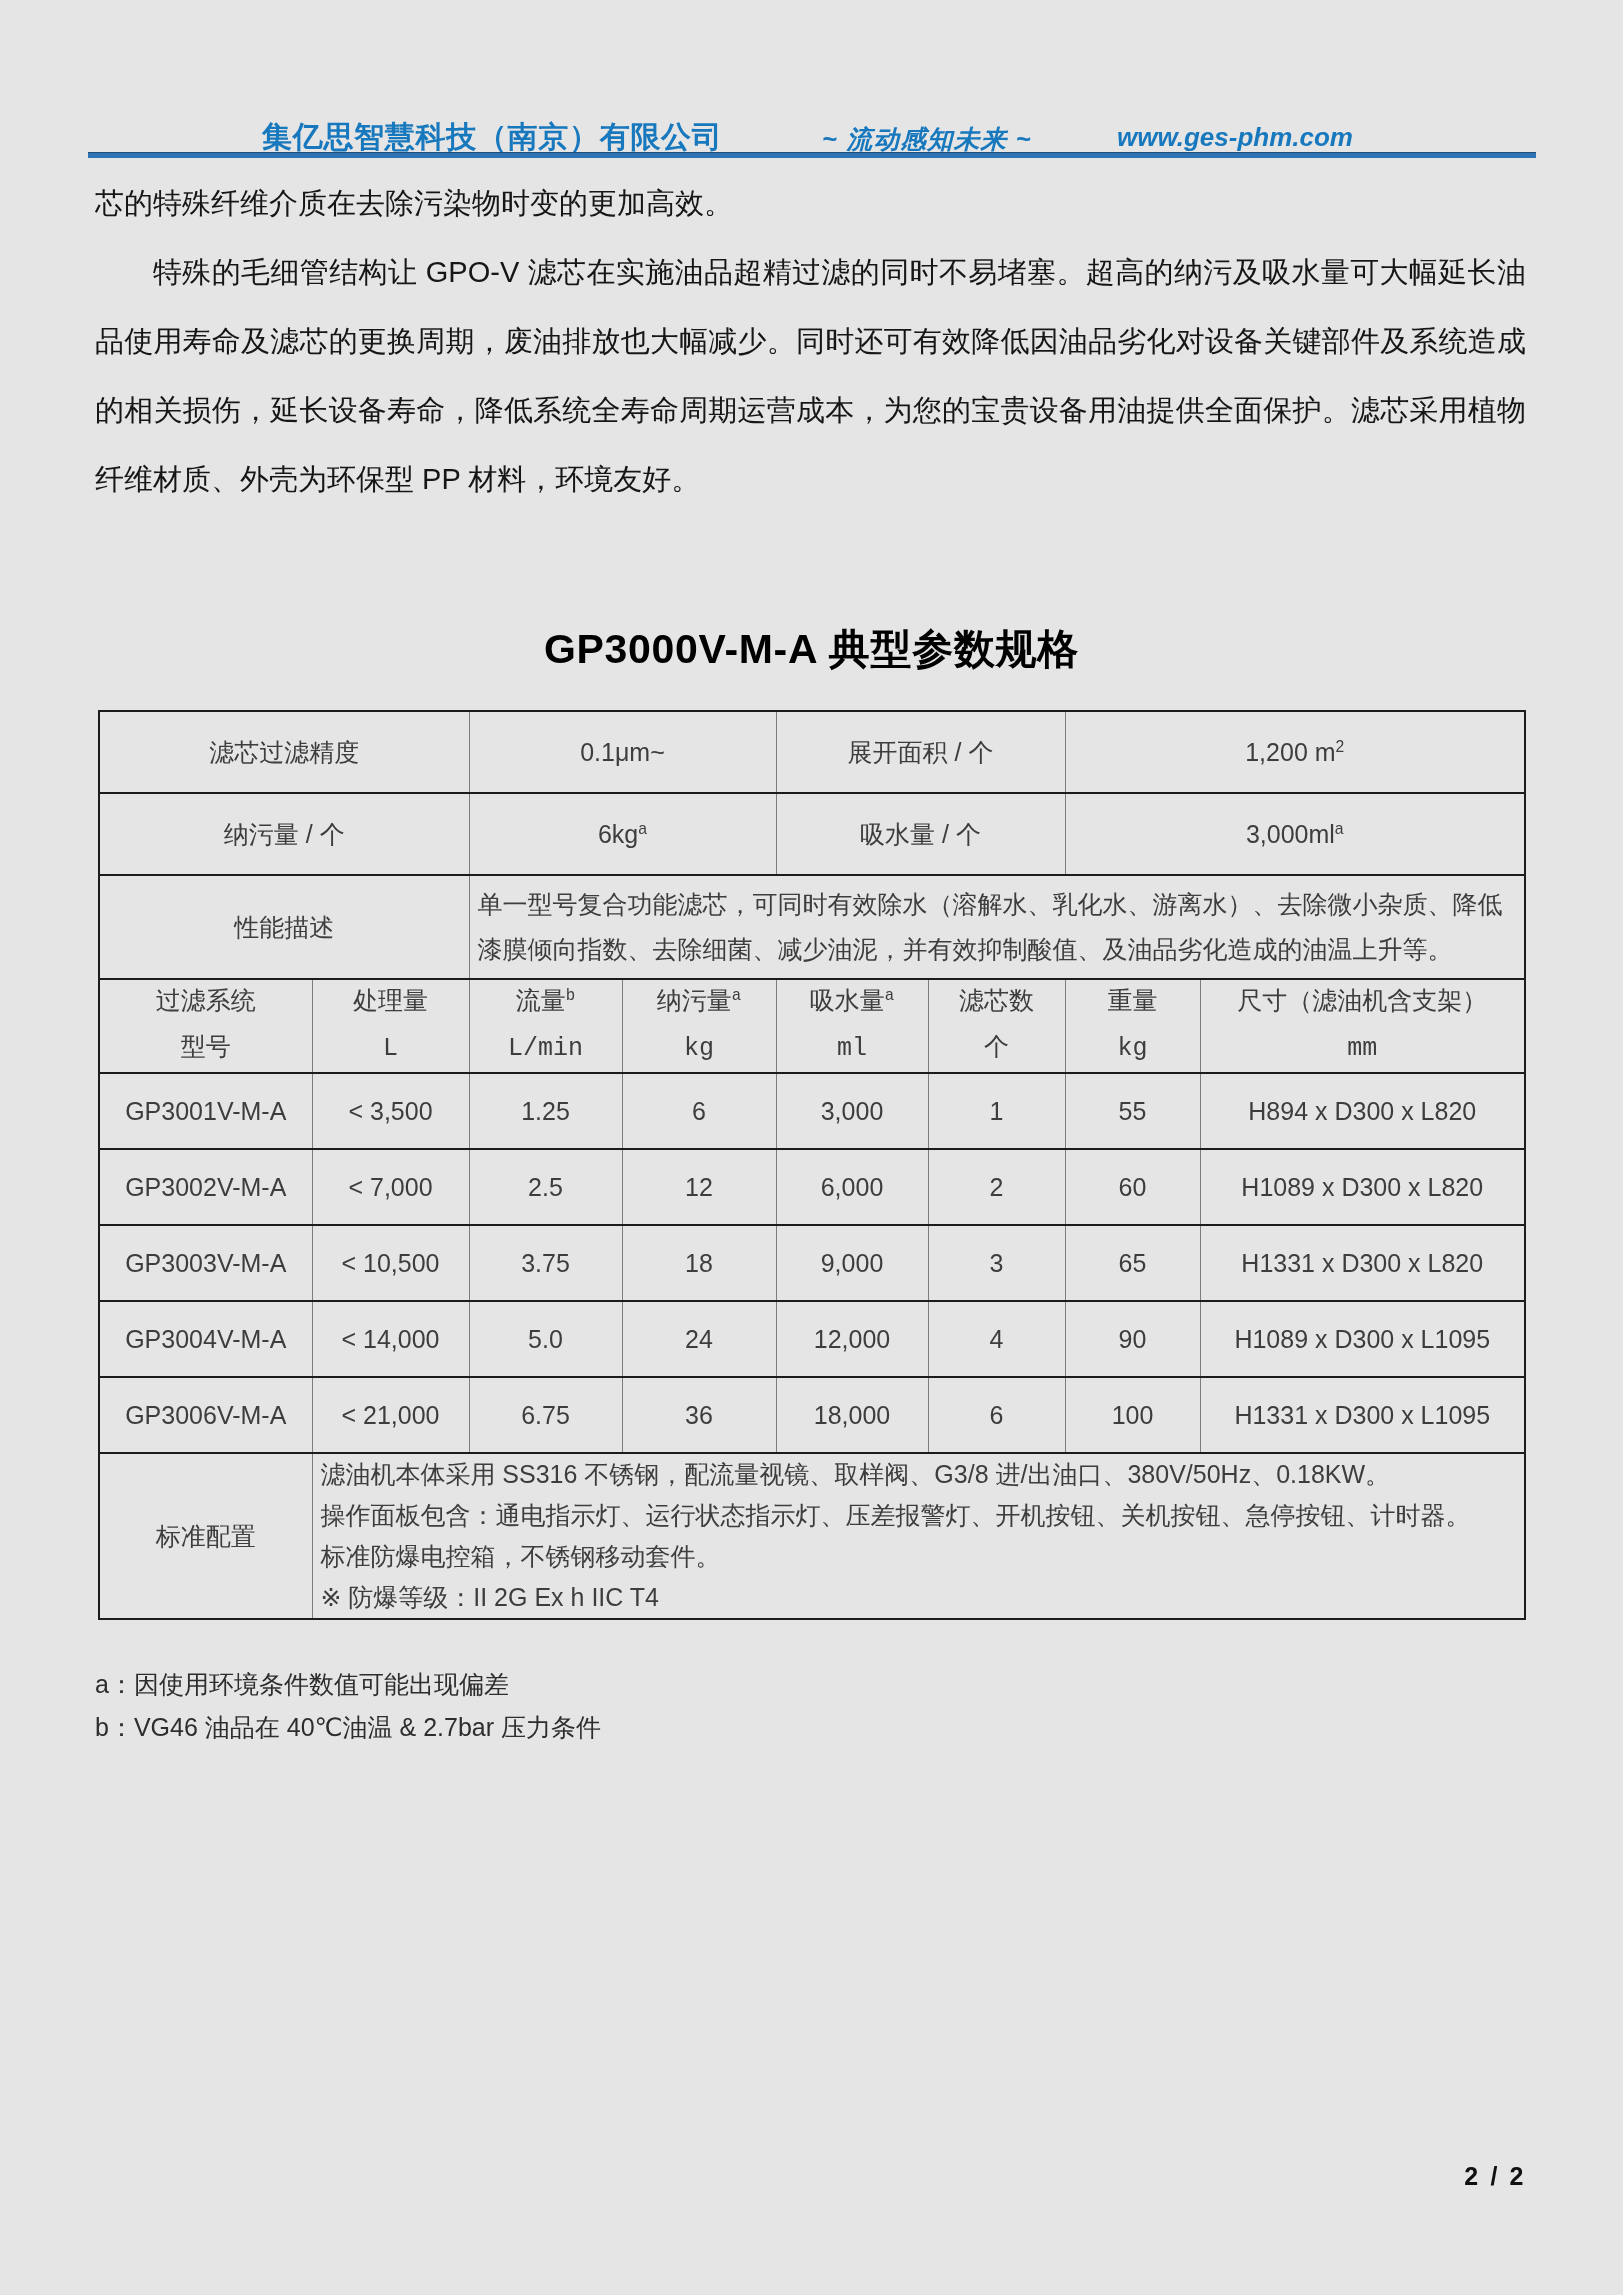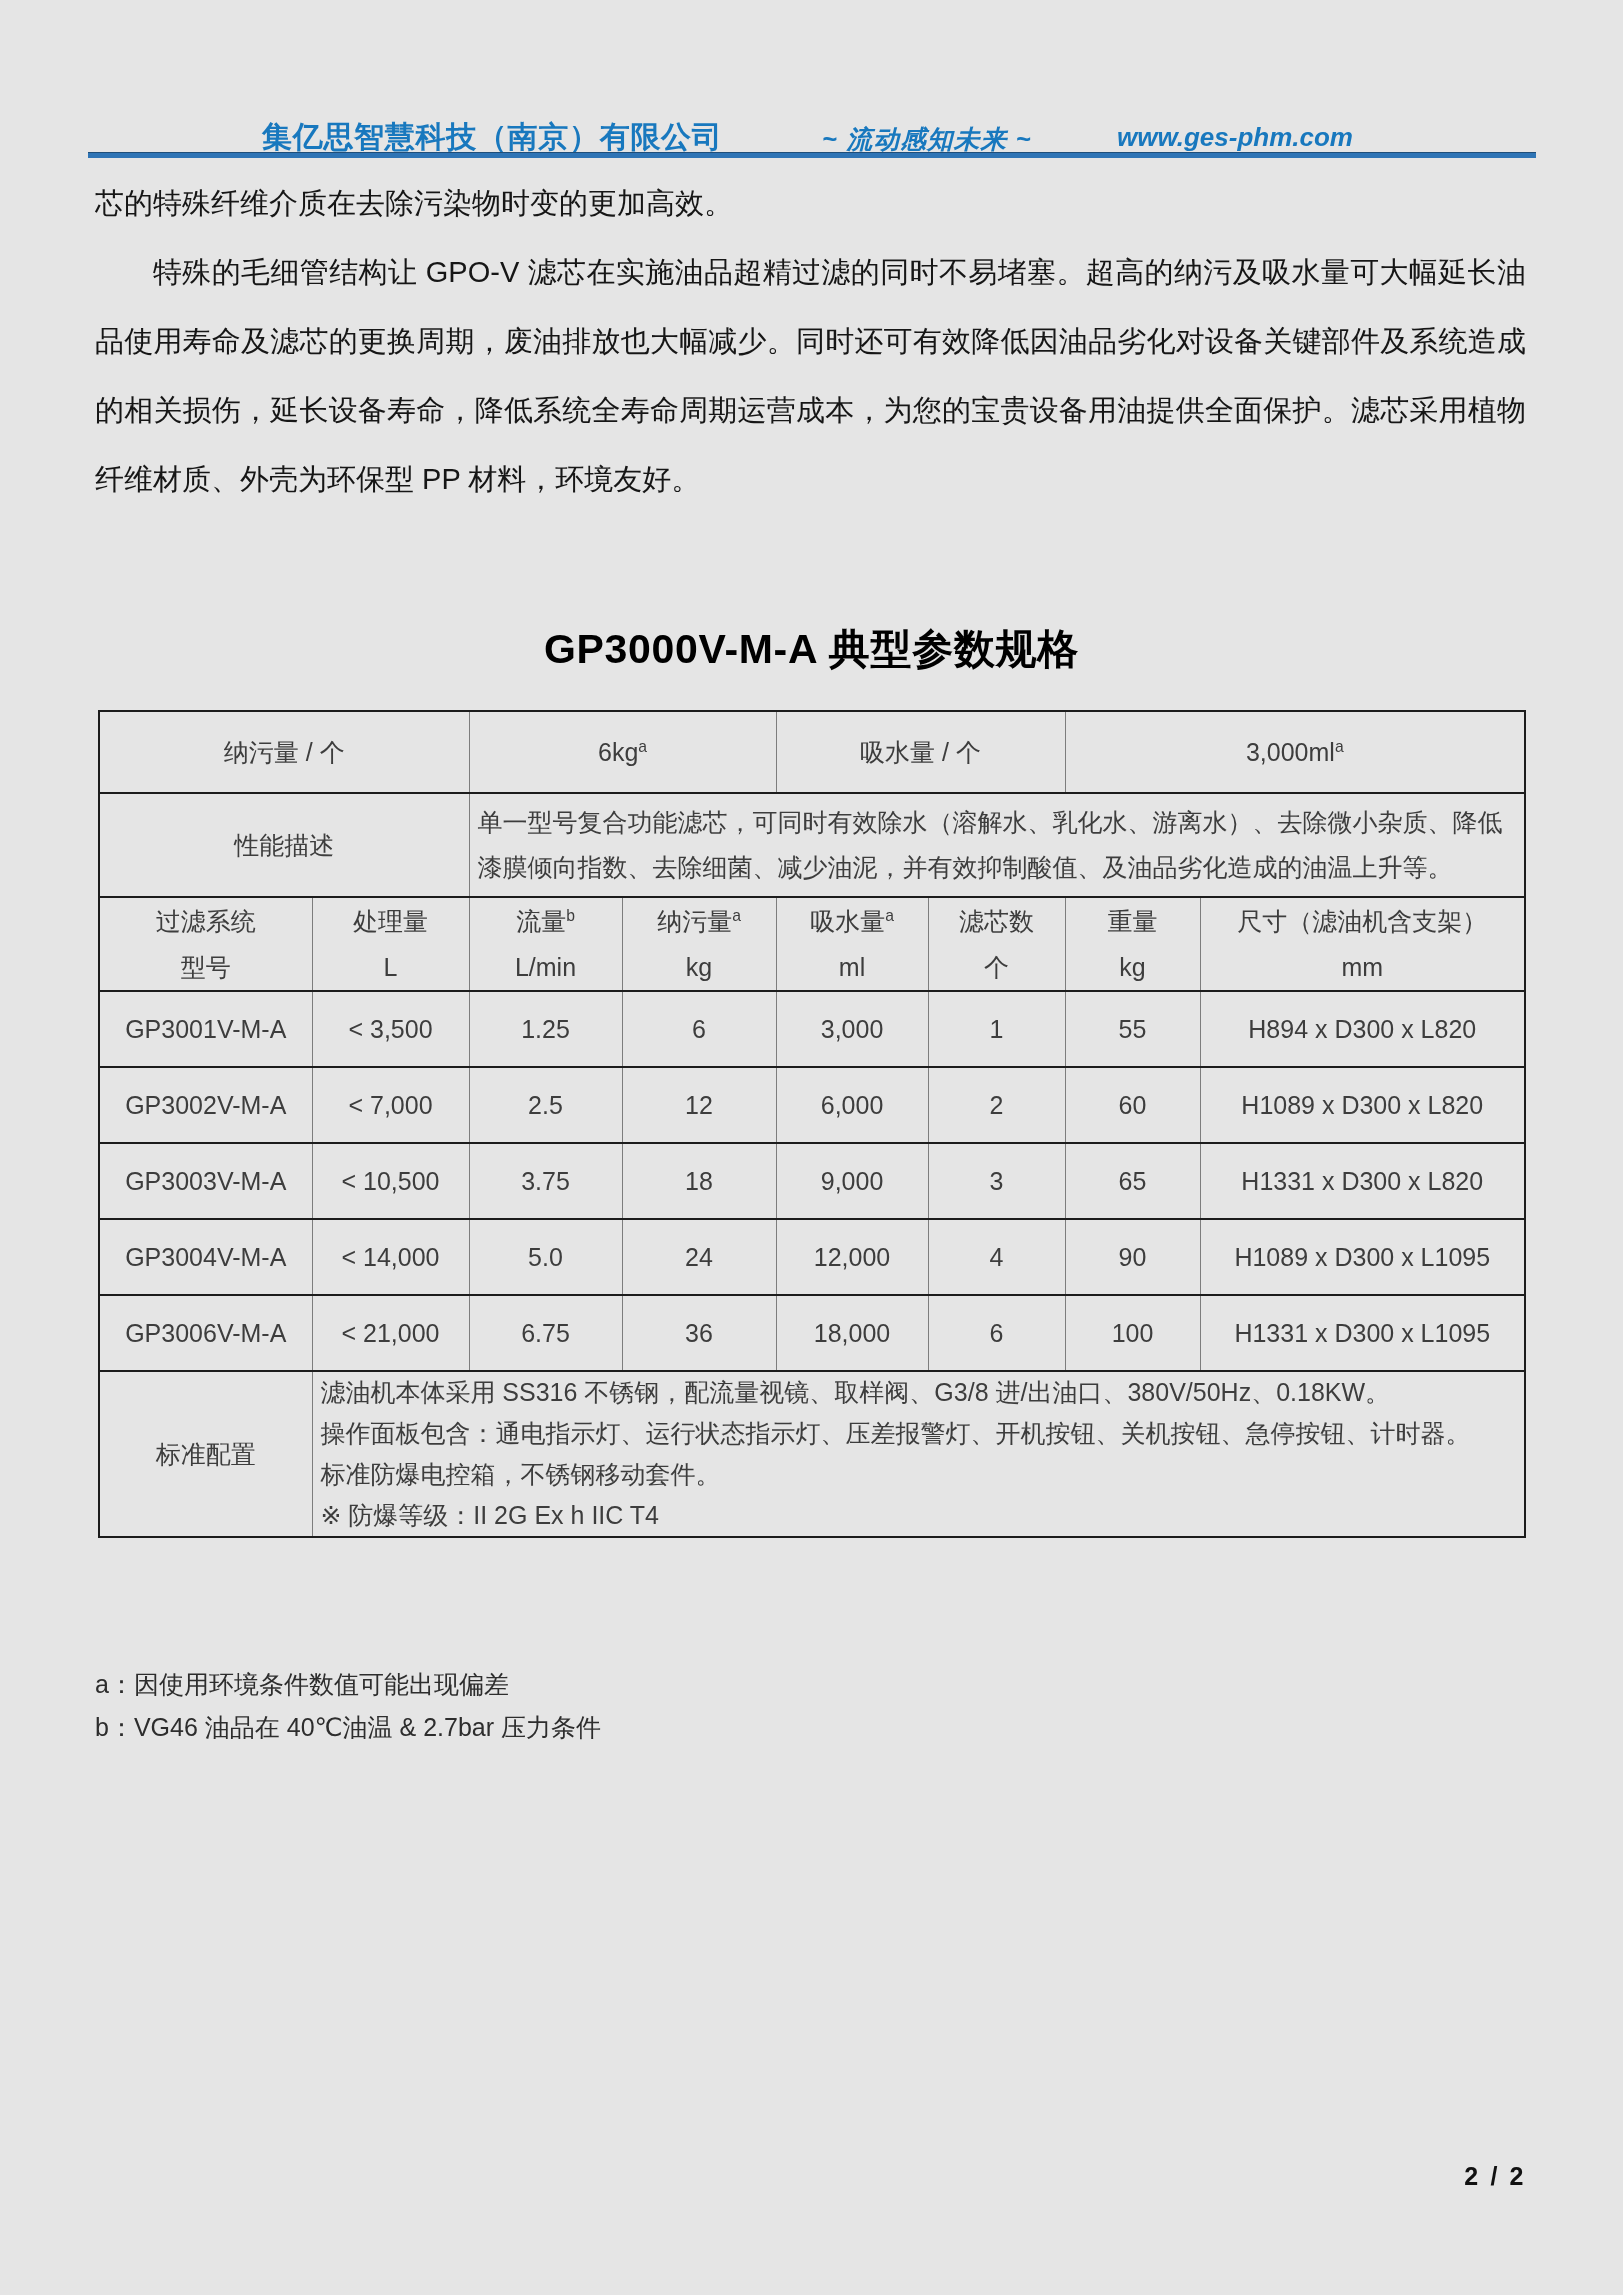--- a/index.html
+++ b/index.html
@@ -52,21 +52,21 @@
     border-left:0.7px solid #7d7d7d;border-right:0.7px solid #7d7d7d;
     border-top:2px solid #1c1c1c;border-bottom:2px solid #1c1c1c;
     text-align:center;vertical-align:middle;
     padding:0 7.9px;overflow:hidden;
   }
   table.spec{border:2px solid #1c1c1c;}
   table.spec td:first-child{border-left:1.3px solid #1c1c1c;}
   table.spec td:last-child{border-right:1.3px solid #1c1c1c;}
   tr.r-sum td{height:80px;}
   tr.r-perf td{height:102px;}
-  tr.r-head td{height:92px;}
+  tr.r-head td{height:92px;font-family:Liberation Mono, monospace;}
   tr.r-data td{height:74px;}
   tr.r-conf td{height:160px;}
   td.tleft{text-align:left;padding-left:17px;padding-right:17px;}
   .perf-text{line-height:45px;text-align:left;}
   .conf-lines{line-height:41px;text-align:left;}
   .hcell{line-height:46px;}
   sup{font-size:15.7px;vertical-align:super;line-height:0;}
   
   .footnotes{
     position:absolute;left:95px;top:1663px;width:1431px;
@@ -101,20 +101,26 @@
         <col style="width:157px">
         <col style="width:153px">
         <col style="width:154px">
       <col style="width:152px">
         <col style="width:137px">
         <col style="width:135px">
         <col style="width:325px">
     </colgroup>
 
     <tbody>
+        <tr class="r-sum">
+      <td colspan="2">滤芯过滤精度</td>
+      <td colspan="2"><span>0.1μm~</span><sup></sup></td>
+      <td colspan="2">展开面积 / 个</td>
+      <td colspan="2"><span>1,200 m</span><sup>2</sup></td>
+    </tr>
 
     <tr class="r-sum">
       <td colspan="2">纳污量 / 个</td>
       <td colspan="2"><span>6kg</span><sup>a</sup></td>
       <td colspan="2">吸水量 / 个</td>
       <td colspan="2"><span>3,000ml</span><sup>a</sup></td>
     </tr>
 
     <tr class="r-perf">
       <td colspan="2">性能描述</td>

